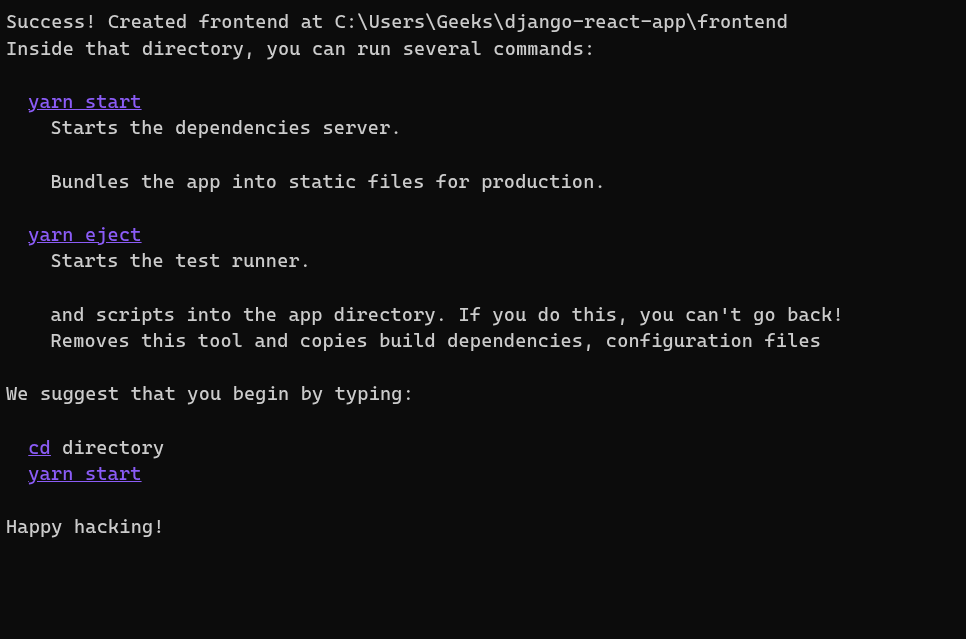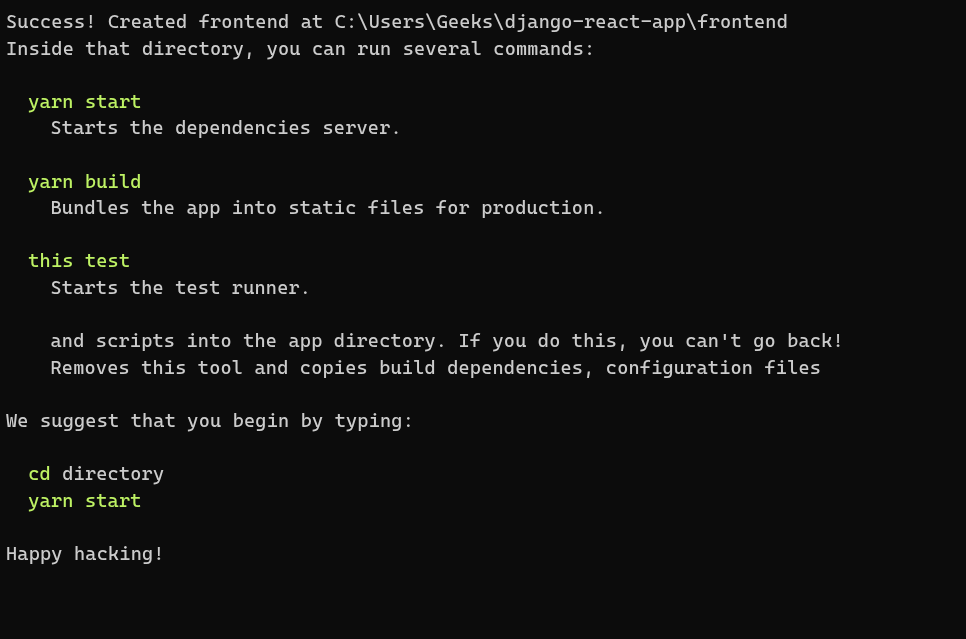--- a/index.html
+++ b/index.html
@@ -16,21 +16,22 @@
       padding: 8px 6px;
       width: 966px;
       height: 639px;
       overflow: hidden;
       letter-spacing: 0.2px;
     }
     .line {
       white-space: pre;
     }
     .blue {
-      color: #bef264;
+      color: #8b5cf6;
+      text-decoration: underline;
     }
     .indent-1 {
       padding-left: 2ch;
     }
     .indent-2 {
       padding-left: 4ch;
     }
     .blank {
       height: 1.4em;
     }
@@ -40,25 +41,24 @@
 
 <div>
   <div class="line">Success! Created frontend at C:\Users\Geeks\django-react-app\frontend</div>
   <div class="line">Inside that directory, you can run several commands:</div>
   <div class="blank"></div>
 
   <div class="line indent-1 blue">yarn start</div>
   <div class="line indent-2">Starts the dependencies server.</div>
   <div class="blank"></div>
 
-  <div class="line indent-1 blue">yarn build</div>
   <div class="line indent-2">Bundles the app into static files for production.</div>
   <div class="blank"></div>
 
-  <div class="line indent-1 blue">this test</div>
+  <div class="line indent-1 blue">yarn eject</div>
   <div class="line indent-2">Starts the test runner.</div>
   <div class="blank"></div>
 
   <div class="line indent-2">and scripts into the app directory. If you do this, you can't go back!</div>
   <div class="line indent-2">Removes this tool and copies build dependencies, configuration files</div>
   <div class="blank"></div>
 
   <div class="line">We suggest that you begin by typing:</div>
   <div class="blank"></div>
 

